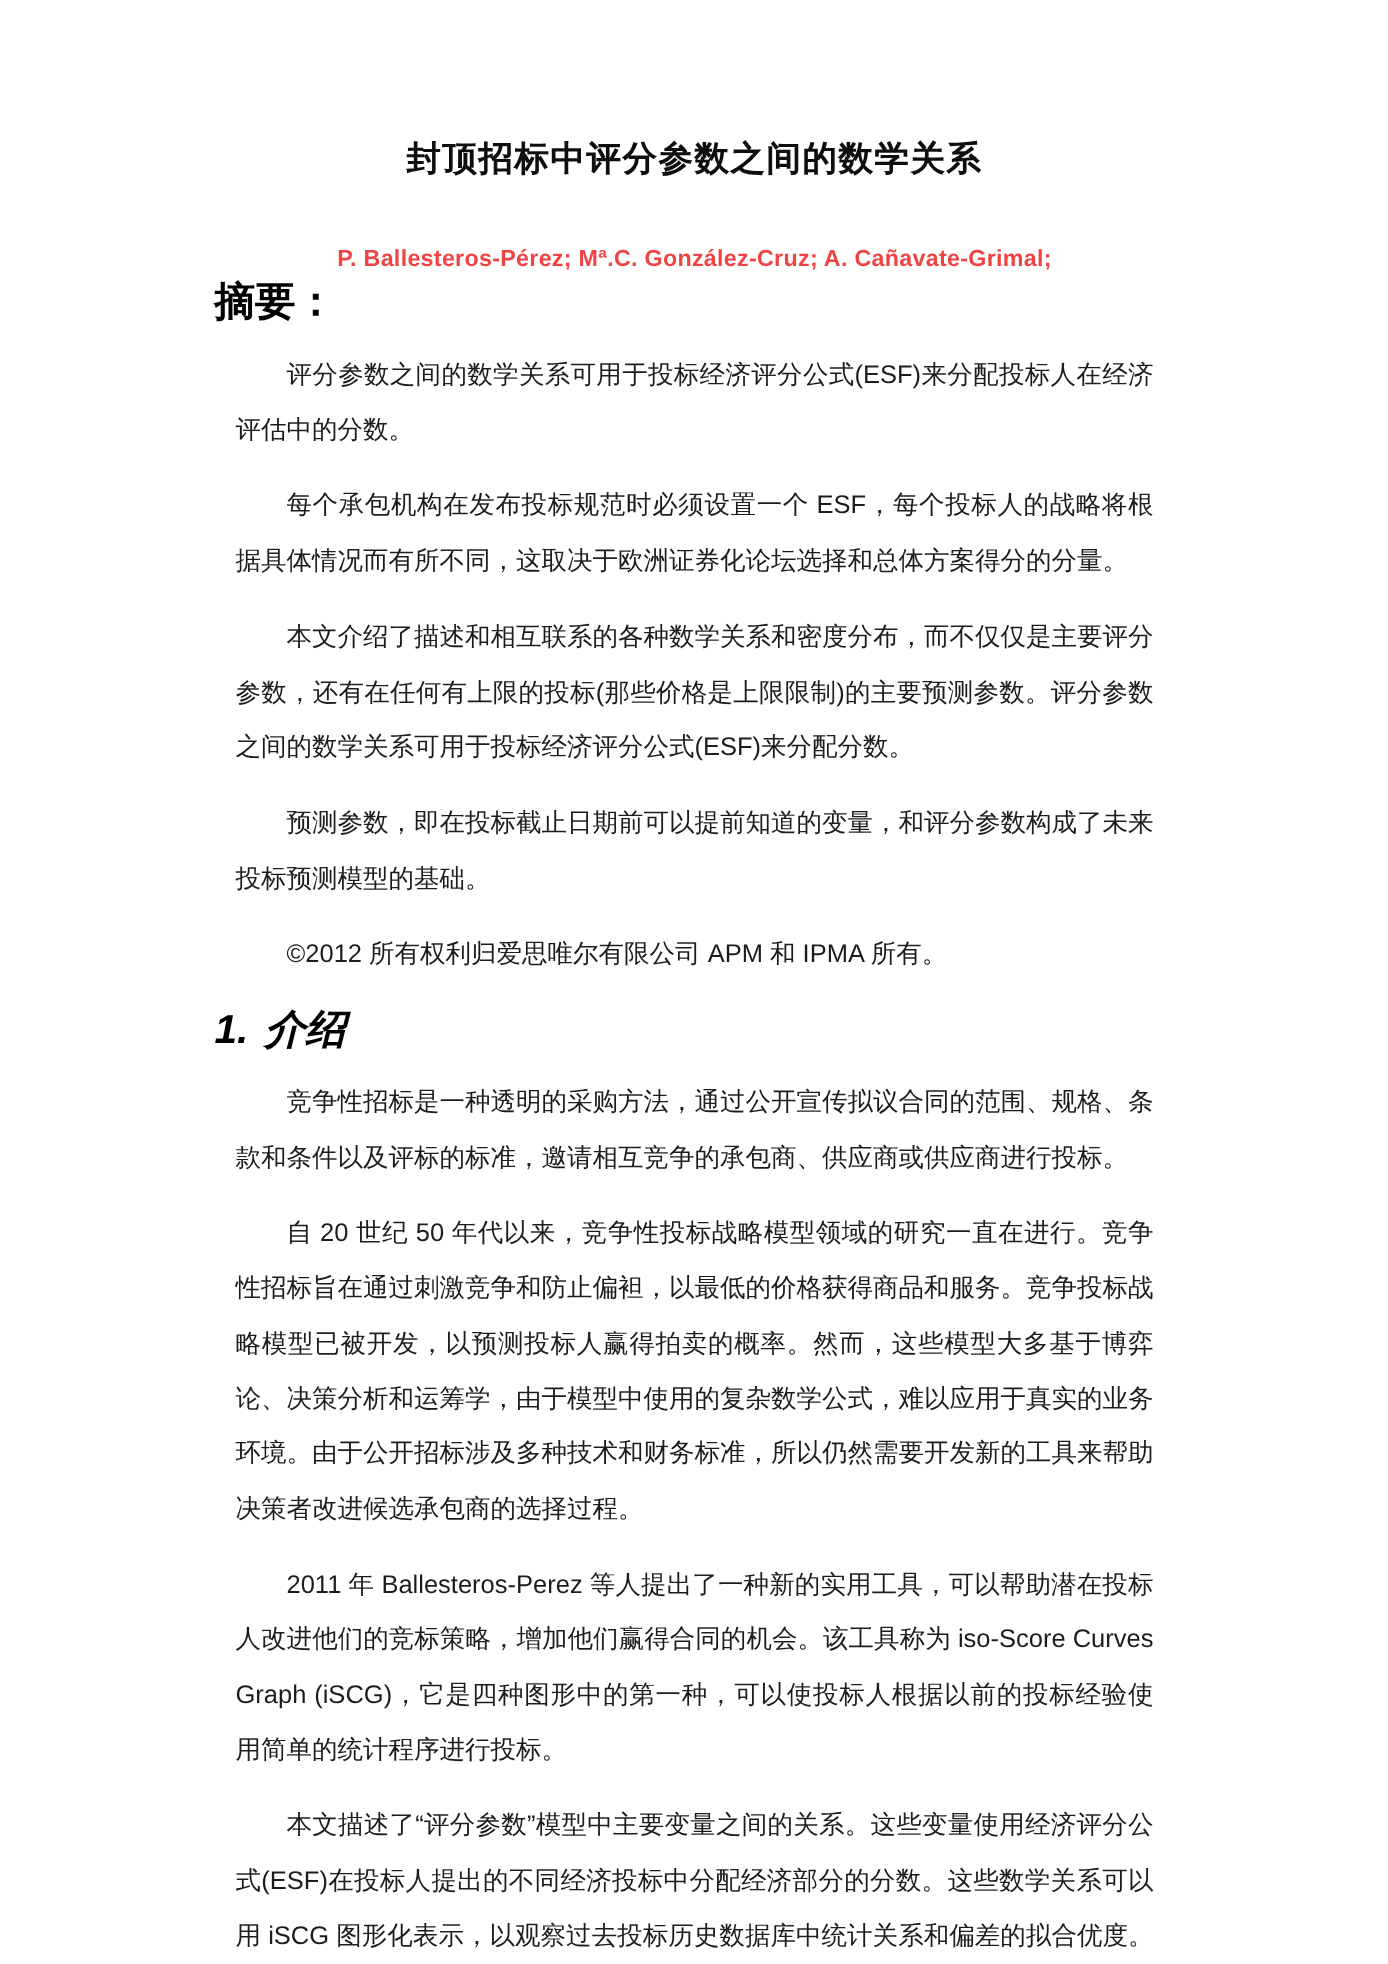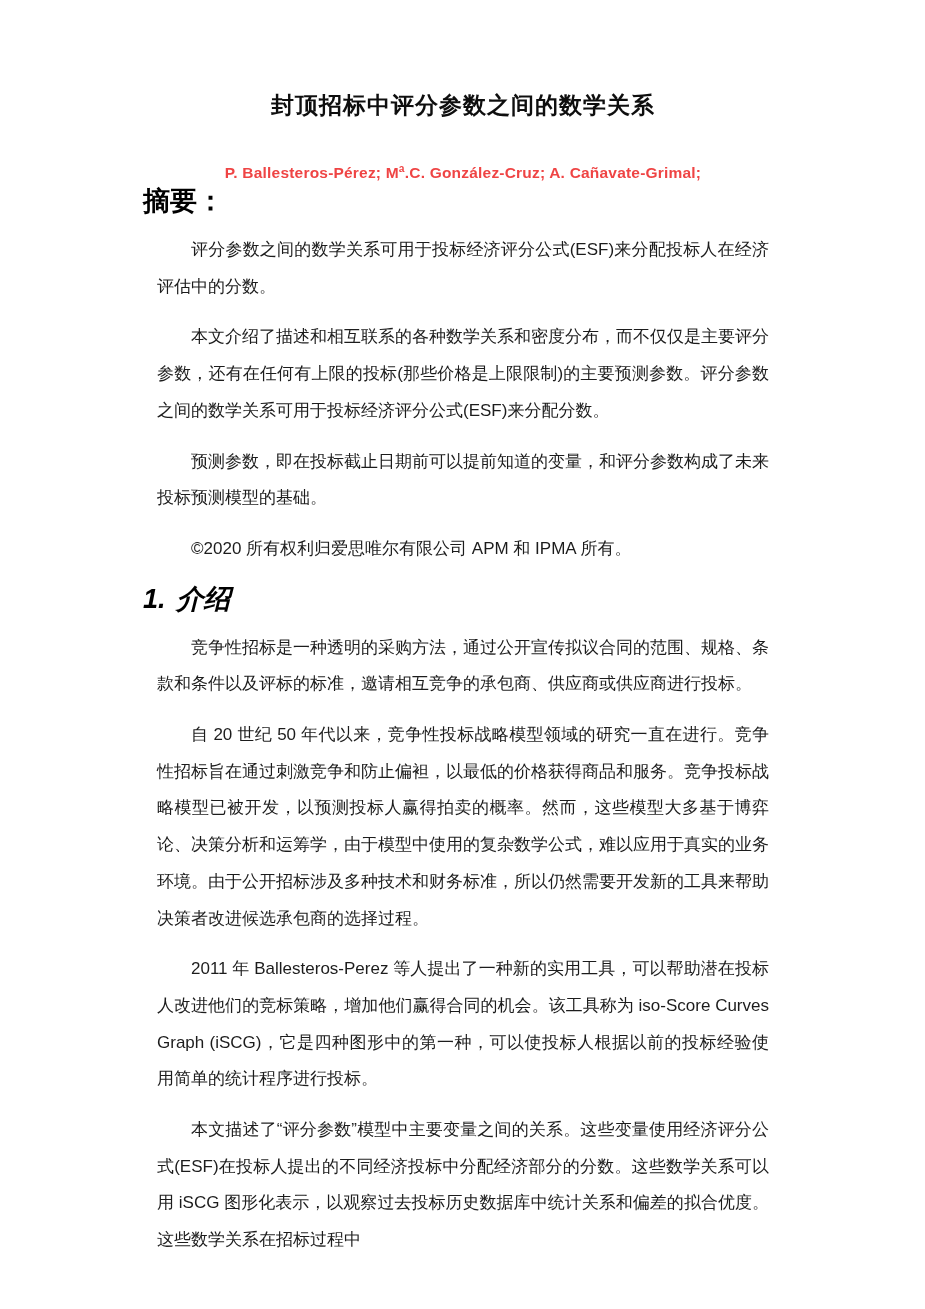--- a/index.html
+++ b/index.html
@@ -81,23 +81,24 @@
   <div class="inner">
 
     <p class="doc-title">封顶招标中评分参数之间的数学关系</p>
 
     <p class="authors">P. Ballesteros-Pérez; Mª.C. González-Cruz; A. Cañavate-Grimal;</p>
 
     <h1 class="heading abstract-heading">摘要：</h1>
 
     <div class="body-block">
       <p>评分参数之间的数学关系可用于投标经济评分公式(ESF)来分配投标人在经济评估中的分数。</p>
+      <p>每个承包机构在发布投标规范时必须设置一个 ESF，每个投标人的战略将根据具体情况而有所不同，这取决于欧洲证券化论坛选择和总体方案得分的分量。</p>
       <p>本文介绍了描述和相互联系的各种数学关系和密度分布，而不仅仅是主要评分参数，还有在任何有上限的投标(那些价格是上限限制)的主要预测参数。评分参数之间的数学关系可用于投标经济评分公式(ESF)来分配分数。</p>
       <p>预测参数，即在投标截止日期前可以提前知道的变量，和评分参数构成了未来投标预测模型的基础。</p>
-      <p>©2020 所有权利归爱思唯尔有限公司 APM 和 IPMA 所有。</p>
+      <p>©2012 所有权利归爱思唯尔有限公司 APM 和 IPMA 所有。</p>
     </div>
 
     <h1 class="heading intro-heading">
       <span class="num">1.</span><span>介绍</span>
     </h1>
 
     <div class="body-block">
       <p>竞争性招标是一种透明的采购方法，通过公开宣传拟议合同的范围、规格、条款和条件以及评标的标准，邀请相互竞争的承包商、供应商或供应商进行投标。</p>
       <p>自 20 世纪 50 年代以来，竞争性投标战略模型领域的研究一直在进行。竞争性招标旨在通过刺激竞争和防止偏袒，以最低的价格获得商品和服务。竞争投标战略模型已被开发，以预测投标人赢得拍卖的概率。然而，这些模型大多基于博弈论、决策分析和运筹学，由于模型中使用的复杂数学公式，难以应用于真实的业务环境。由于公开招标涉及多种技术和财务标准，所以仍然需要开发新的工具来帮助决策者改进候选承包商的选择过程。</p>
       <p>2011 年 Ballesteros-Perez 等人提出了一种新的实用工具，可以帮助潜在投标人改进他们的竞标策略，增加他们赢得合同的机会。该工具称为 iso-Score Curves Graph (iSCG)，它是四种图形中的第一种，可以使投标人根据以前的投标经验使用简单的统计程序进行投标。</p>

